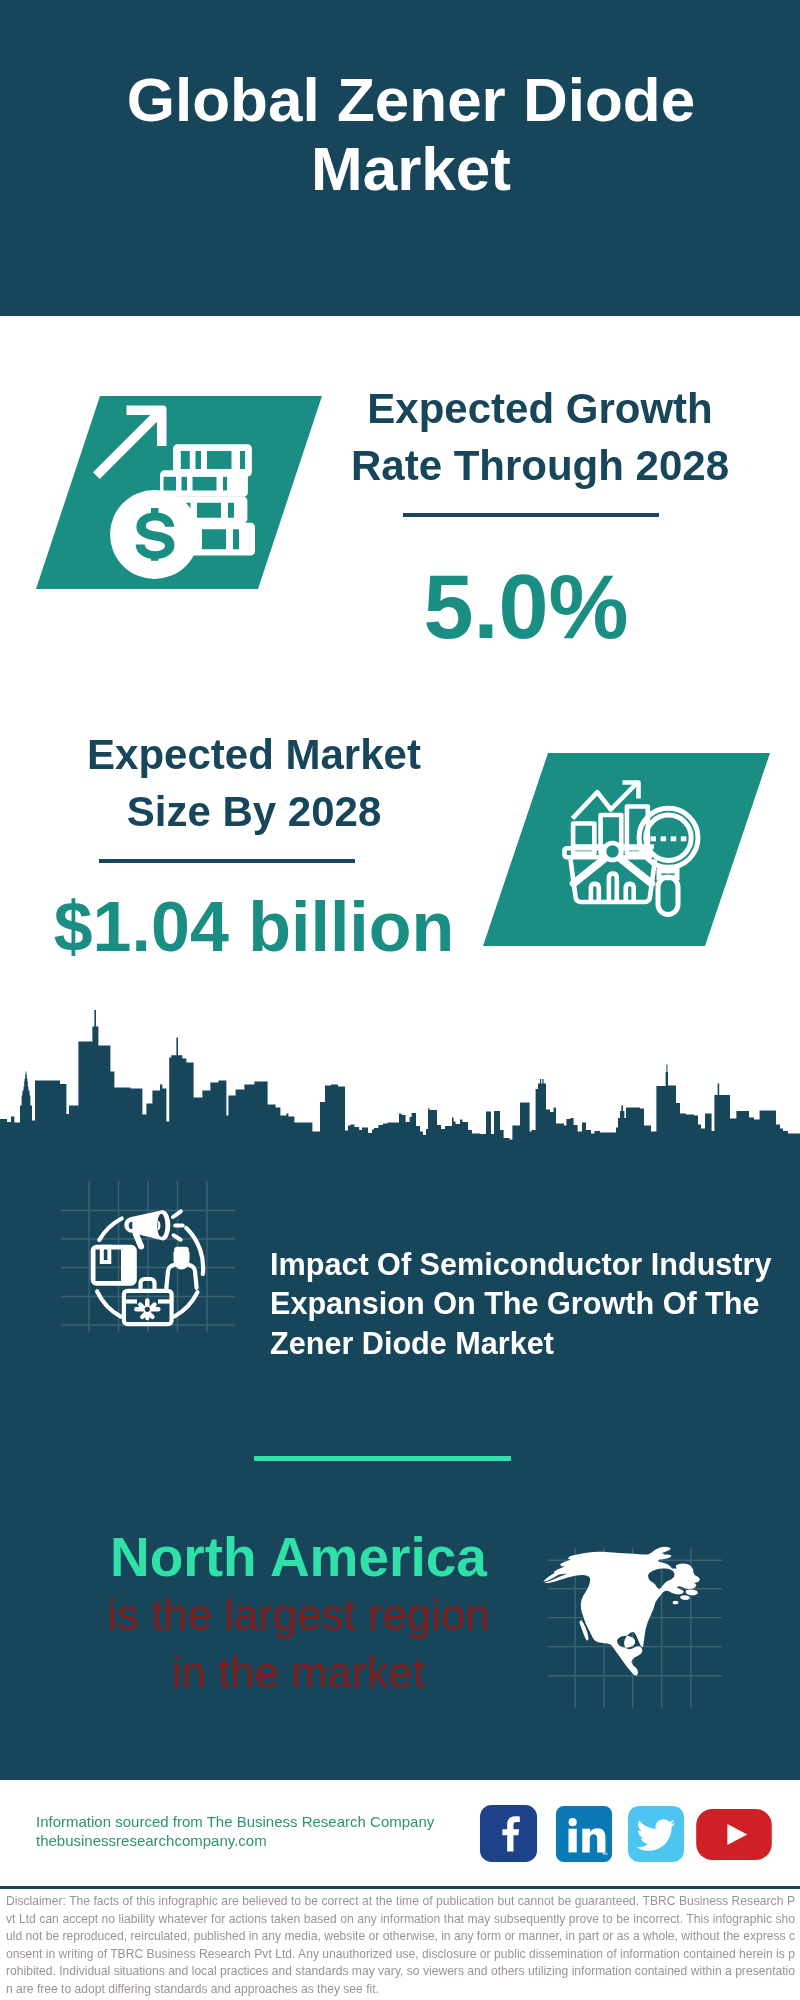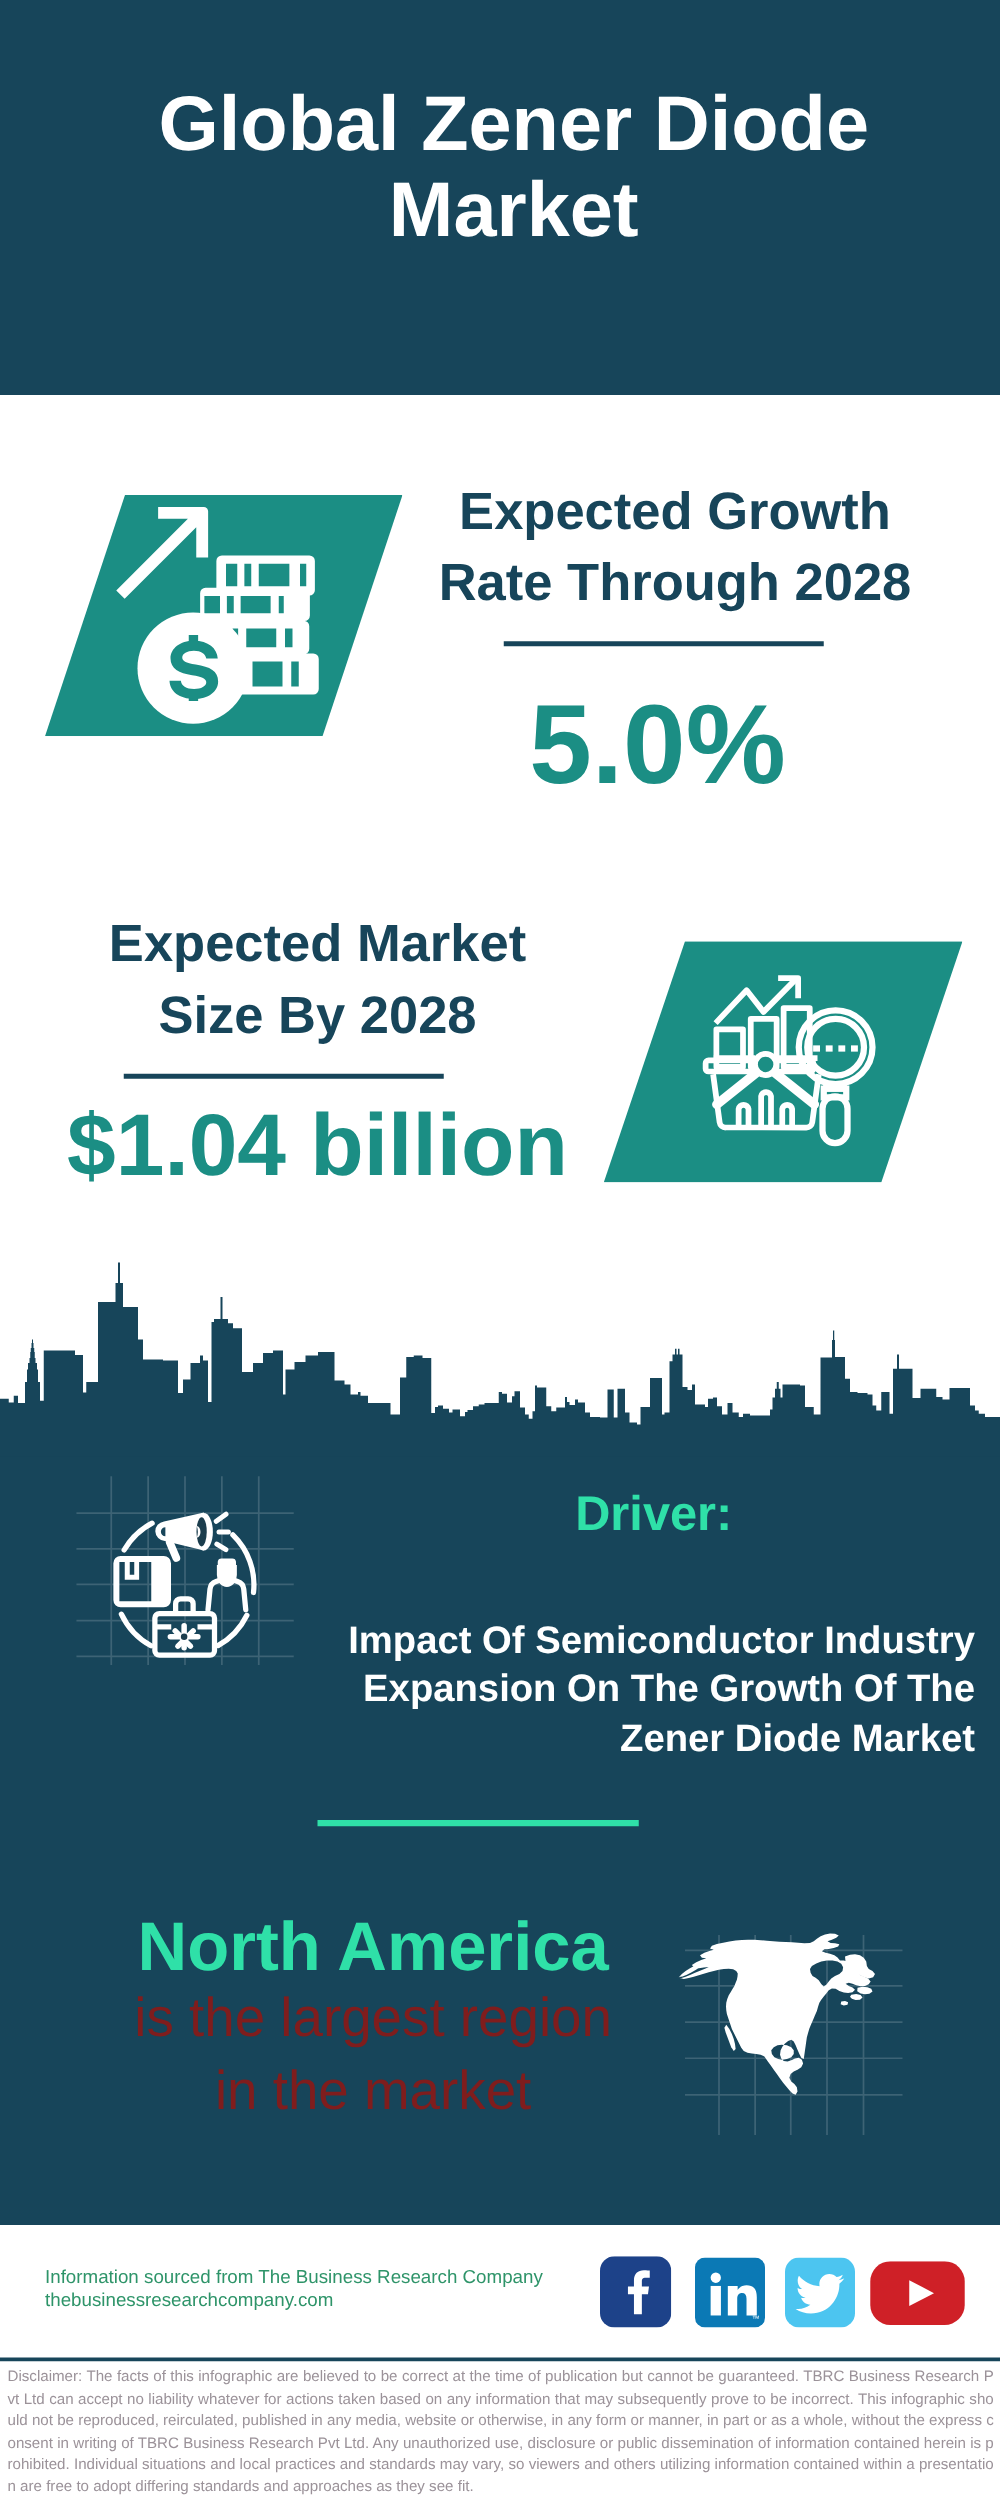--- a/index.html
+++ b/index.html
@@ -8,21 +8,21 @@
   .page{position:relative;width:800px;height:2000px;background:#fff;}
 
   
   .header{position:absolute;left:0;top:0;width:800px;height:316px;background:#17455a;}
   .header-title{position:absolute;left:111px;top:0;width:600px;text-align:center;color:#ffffff;
     font-size:62px;font-weight:bold;line-height:69px;padding-top:65px;box-sizing:border-box;}
 
   
   .stat-head{color:#17455a;font-size:42px;font-weight:bold;line-height:57px;text-align:center;}
   .stat-rule{height:4px;background:#17455a;width:256px;}
-  .stat-value{color:#1b8e84;font-weight:bold;text-align:center;}
+  .stat-value{color:#1b8e84;font-weight:bold;text-align:center;margin-top:11px;}
 
   .para{position:absolute;background:#1b8e84;}
   .para1{left:36px;top:396px;width:286px;height:193px;
     clip-path:polygon(64px 0, 286px 0, 222px 193px, 0 193px);}
   .icon1{position:absolute;left:90px;top:395px;overflow:visible;}
   .stat1-head{position:absolute;left:340px;top:380px;width:400px;}
   .stat1-rule{position:absolute;left:403px;top:513px;}
   .stat1-value{position:absolute;left:326px;top:548px;width:400px;font-size:90px;line-height:96px;}
   .para2{left:483px;top:753px;width:287px;height:193px;
     clip-path:polygon(65px 0, 287px 0, 222px 193px, 0 193px);}
@@ -33,21 +33,21 @@
 
   
   .mid{position:absolute;left:0;top:1005px;width:800px;height:775px;background:transparent;}
   .midbg{position:absolute;left:0;top:1160px;width:800px;height:620px;background:#17455a;}
   .skyline{position:absolute;left:0;top:0;width:800px;height:160px;display:block;}
   .grid-svg{position:absolute;}
   .grid1{left:61px;top:1161px;z-index:3;}
   .icon3{position:absolute;left:95px;top:1180px;overflow:visible;z-index:4;}
 
   .driver-label{position:absolute;left:268px;top:1190px;width:510px;color:#2fe0a8;font-size:39px;font-weight:bold;text-align:center;line-height:44px;z-index:5;}
-  .driver-text{position:absolute;left:270px;top:1245px;width:510px;color:#ffffff;font-size:30.6px;font-weight:bold;text-align:right;line-height:39.4px;z-index:5;margin-top:48px;}
+  .driver-text{position:absolute;left:270px;top:1245px;width:510px;color:#ffffff;font-size:30.6px;font-weight:bold;text-align:left;line-height:39.4px;z-index:5;}
   .teal-rule{left:254px;top:1456px;width:257px;height:5px;z-index:5;position:absolute;background:#2fe0a8;}
   .region-block{position:absolute;left:48px;top:1528px;width:501px;text-align:center;z-index:5;}
   .grid2{left:548px;top:1548px;z-index:3;}
   .namap{position:absolute;left:542px;top:1546px;z-index:4;}
 
   .region-name{color:#2fe0a8;font-size:55px;font-weight:bold;line-height:58px;}
   .region-desc{color:#7f1d1d;font-size:43.8px;font-weight:normal;line-height:58px;}
 
   
   .foot{position:absolute;left:0;top:0;width:800px;height:2000px;background:transparent;pointer-events:none;}
@@ -213,21 +213,20 @@
       <rect x="650.5" y="836.3" width="5.5" height="5"></rect>
       <rect x="660.6" y="836.3" width="5.5" height="5"></rect>
       <rect x="670.7" y="836.3" width="5.5" height="5"></rect>
       <rect x="680.8" y="836.3" width="5.5" height="5"></rect>
     </g>
   </svg>
   <div class="stat2-head stat-head">Expected Market Size By 2028</div>
   <div class="stat2-rule stat-rule"></div>
   <div class="stat2-value stat-value">$1.04 billion</div>
 
-  <div class="driver-label">Driver:</div>
   <div class="driver-text">Impact Of Semiconductor Industry Expansion On The Growth Of The Zener Diode Market</div>
   <div class="teal-rule"></div>
 
   <div class="foot">
     <div class="foot-text">Information sourced from The Business Research Company</div>
     <div class="foot-text foot-text2">thebusinessresearchcompany.com</div>
     <a class="social social-fb">
       <svg viewBox="0 0 64 64" width="57" height="57">
           <rect width="64" height="64" rx="13" fill="#1d4289"></rect>
         <path fill="#ffffff" d="M37.6,34.1 h5.5 l0.9,-7 h-6.4 v-4.5 c0,-2 0.6,-3.4 3.5,-3.4 h3.6 v-6.3 c-0.6,-0.1 -2.8,-0.3 -5.3,-0.3 c-5.3,0 -8.9,3.2 -8.9,9.1 v5.4 h-5.4 v7 h5.4 v18 h7.1 z"></path>

